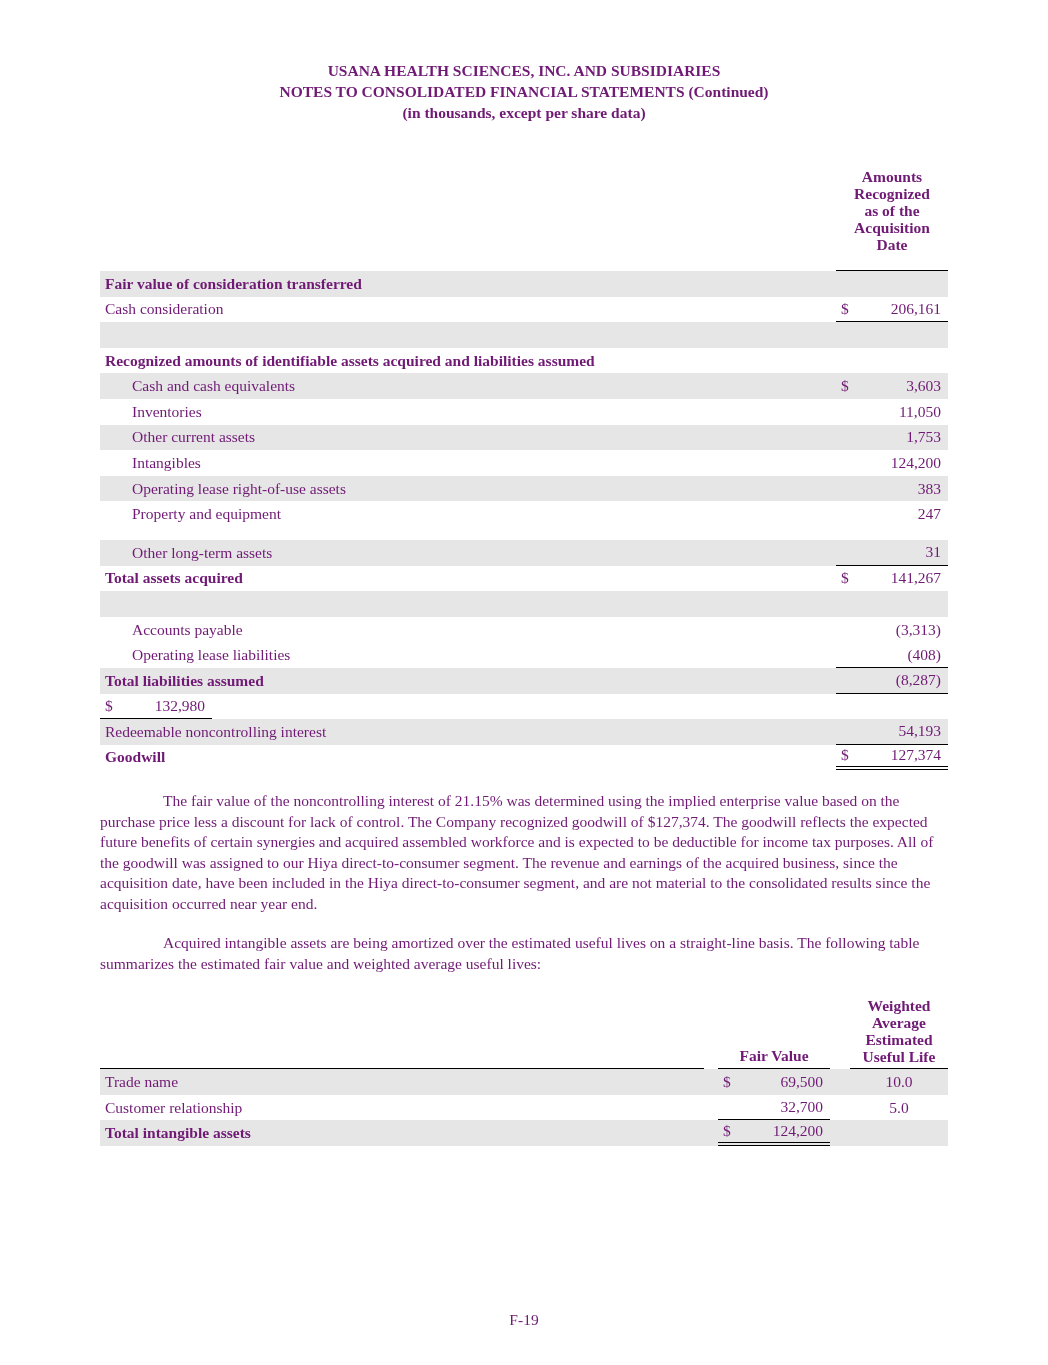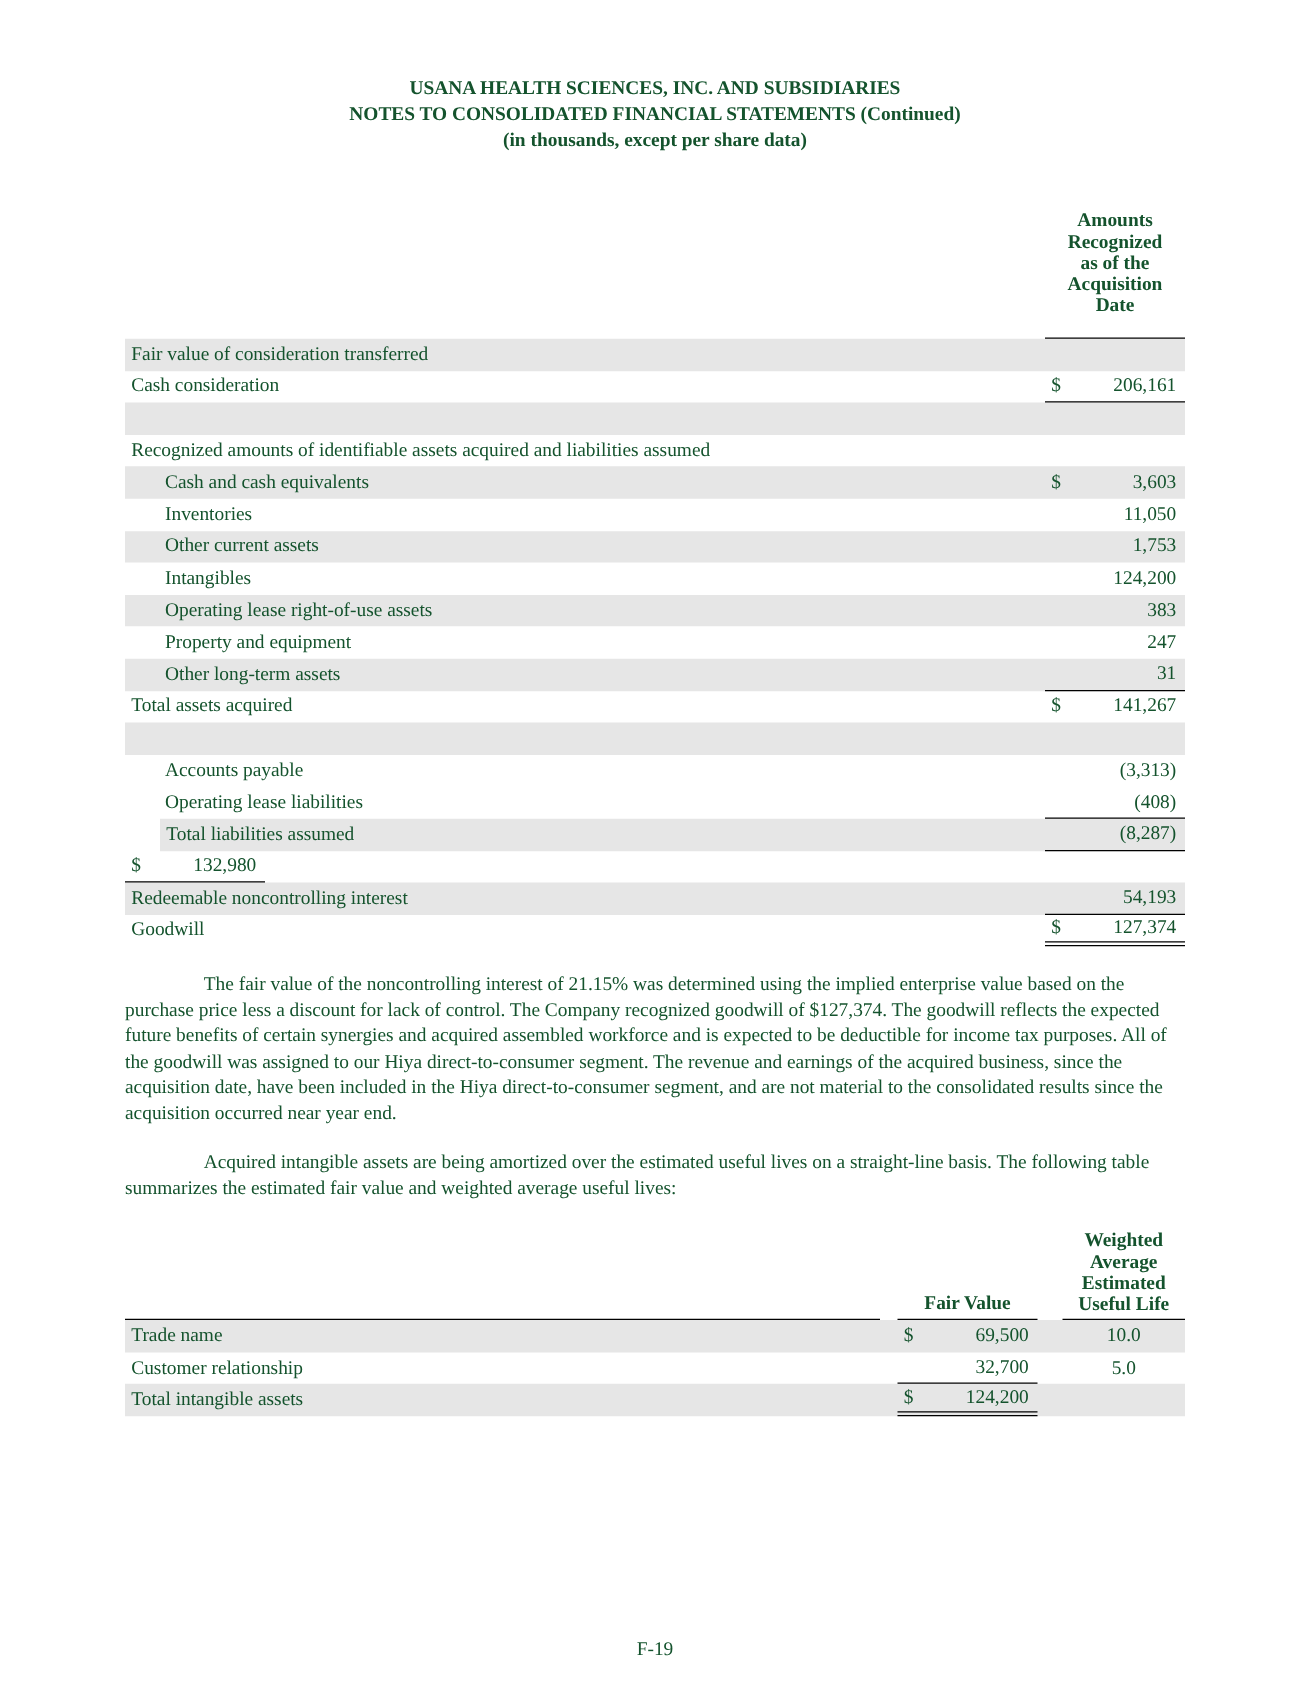--- a/index.html
+++ b/index.html
@@ -3,42 +3,42 @@
 <meta charset="utf-8">
 <style>
   html, body { margin: 0; padding: 0; background: #ffffff; }
   .page {
     position: relative;
     width: 1048px;
     height: 1365px;
     background: #ffffff;
     font-family: "Liberation Serif", "DejaVu Serif", serif;
     font-size: 15.5px;
-    color: #14532d;
+    color: #701a75;
     overflow: hidden;
   }
   .content { margin: 0 100px; }
 
   
   .doc-header { padding-top: 60px; text-align: center; font-weight: bold; line-height: 21px; }
 
   
   .t1 { margin-top: 45px; }
   .t1-head { display: flex; align-items: flex-end; }
   .t1-head .hspacer { flex: 1; }
   .t1-colhdr {
     width: 112px; box-sizing: border-box;
     text-align: center; font-weight: bold;
     white-space: pre-line; line-height: 17px;
     padding-bottom: 17px;
     border-bottom: 1.5px solid #000;
   }
   .trow { display: flex; height: 25.6px; align-items: stretch; }
   .lbl { flex: 1; display: flex; align-items: center; padding-left: 5px; overflow: hidden; white-space: nowrap; }
-  .lbl.bold { font-weight: normal; }
+  .lbl.bold { font-weight: bold; }
   .lbl.ind { padding-left: 32px; }
   .amt {
     width: 112px; box-sizing: border-box;
     display: flex; align-items: center;
     padding: 0 7px 0 5px;
   }
   .amt .val { margin-left: auto; }
   .bb   { border-bottom: 1.5px solid #000; }
   .bdbl { border-bottom: 4px double #000; }
 
@@ -161,21 +161,21 @@
               <span class="val">383</span>
             </div>
           </div>
           <div class="trow">
             <div class="lbl ind">Property and equipment</div>
             <div class="amt">
               <span class="dollar"></span>
               <span class="val">247</span>
             </div>
           </div>
-          <div class="trow" style="background: rgb(230, 230, 230);">
+          <div class="trow" style="background: rgb(230, 230, 230); margin-top: 13px;">
             <div class="lbl ind">Other long-term assets</div>
             <div class="amt bb">
               <span class="dollar"></span>
               <span class="val">31</span>
             </div>
           </div>
           <div class="trow">
             <div class="lbl bold">Total assets acquired</div>
             <div class="amt">
               <span class="dollar">$</span>
@@ -196,21 +196,21 @@
               <span class="val">(3,313)</span>
             </div>
           </div>
           <div class="trow">
             <div class="lbl ind">Operating lease liabilities</div>
             <div class="amt bb">
               <span class="dollar"></span>
               <span class="val">(408)</span>
             </div>
           </div>
-          <div class="trow" style="background: rgb(230, 230, 230); margin-left: 28px;">
+          <div class="trow" style="background: rgb(230, 230, 230);">
             <div class="lbl bold">Total liabilities assumed</div>
             <div class="amt bb">
               <span class="dollar"></span>
               <span class="val">(8,287)</span>
             </div>
           </div>
           <div class="trow">
             <div class="amt bb">
               <span class="dollar">$</span>
               <span class="val">132,980</span>

